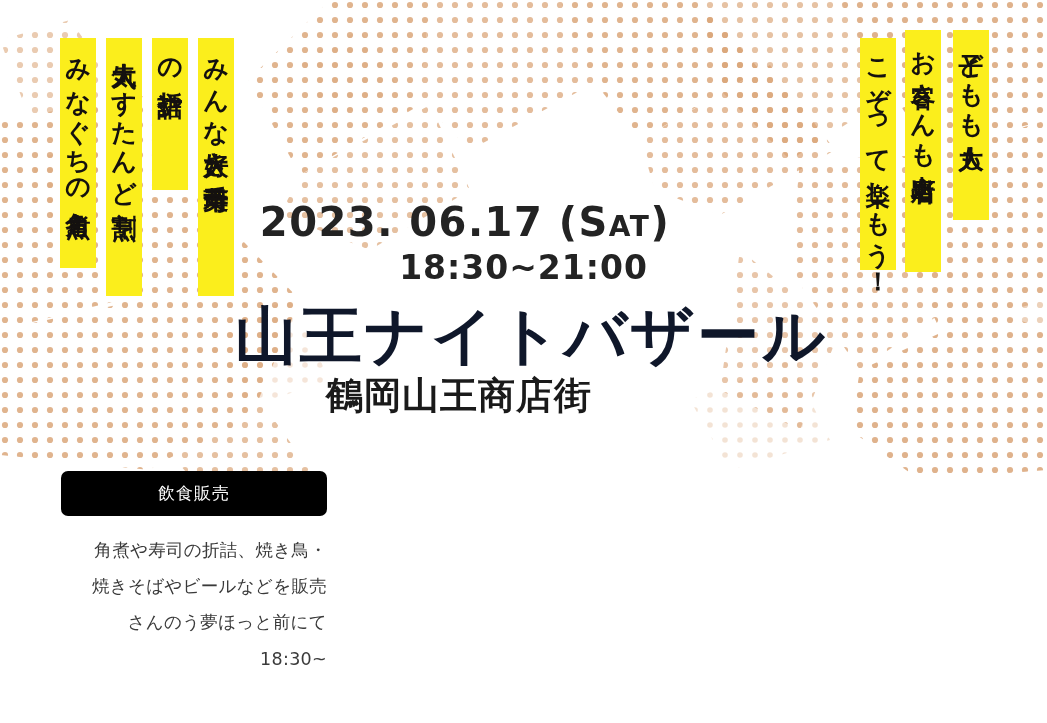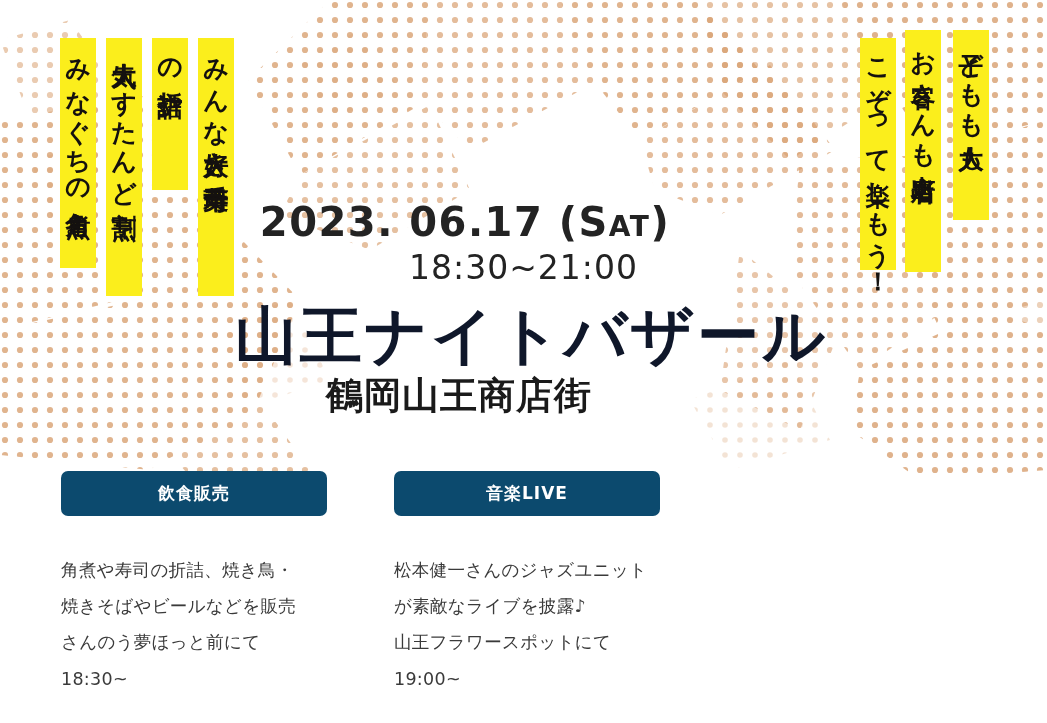--- a/index.html
+++ b/index.html
@@ -65,21 +65,21 @@
     font-variant: small-caps;
   }
   .date-line .sat { font-variant: small-caps; }
   .time-line {
     position: absolute;
     left: 0;
     top: 248px;
     width: 1047px;
     font-family: "DejaVu Sans", "Liberation Sans", sans-serif;
     font-size: 33px;
-    font-weight: 400;
+    font-weight: 700;
     letter-spacing: 1px;
     color: #232323;
   }
   .main-title {
     position: absolute;
     left: 8px;
     top: 294px;
     width: 1047px;
     font-family: "DejaVu Sans", "Liberation Sans", sans-serif;
     font-size: 62px;
@@ -115,40 +115,40 @@
   .col-0 { left: 61px; }
   .col-1 { left: 394px; }
   .col-2 { left: 727px; }
 
   .badge {
     display: block;
     width: 100%;
     height: 45px;
     line-height: 45px;
     border-radius: 7px;
-    background: #0c4a6e;
+    background: #000000;
     color: #ffffff;
     text-align: center;
     font-family: "DejaVu Sans", "Liberation Sans", sans-serif;
     font-size: 17px;
-    font-weight: 700;
+    font-weight: 400;
     letter-spacing: 1px;
     box-sizing: border-box;
     border: none;
     padding: 0;
   }
   .col-body {
-    margin-top: 36px;
+    margin-top: 16px;
     font-family: "DejaVu Sans", "Liberation Sans", sans-serif;
     font-size: 17.5px;
     line-height: 2.07;
     color: #3a3a3a;
     letter-spacing: 0.3px;
     white-space: pre-line;
-    text-align: left;
+    text-align: right;
   }
 </style>
 </head>
 <body>
 
 <div id="poster">
 
   <div class="dots-layer">
     <svg class="dots-svg" viewBox="0 0 1047 723" xmlns="http://www.w3.org/2000/svg">
       <defs>
@@ -225,26 +225,19 @@
   <div class="cols">
 
     <div class="col col-0">
       <div class="badge">飲食販売</div>
       <div class="col-body">角煮や寿司の折詰、焼き鳥・
 焼きそばやビールなどを販売
 さんのう夢ほっと前にて
 18:30~</div>
     </div>
 
-    <div class="col col-1">
-      <div class="badge">音楽LIVE</div>
-      <div class="col-body">松本健一さんのジャズユニット
-が素敵なライブを披露♪
-山王フラワースポットにて
-19:00~</div>
-    </div>
 
     <div class="col col-2">
     </div>
 
   </div>
 
 </div>
 
 </body></html>

